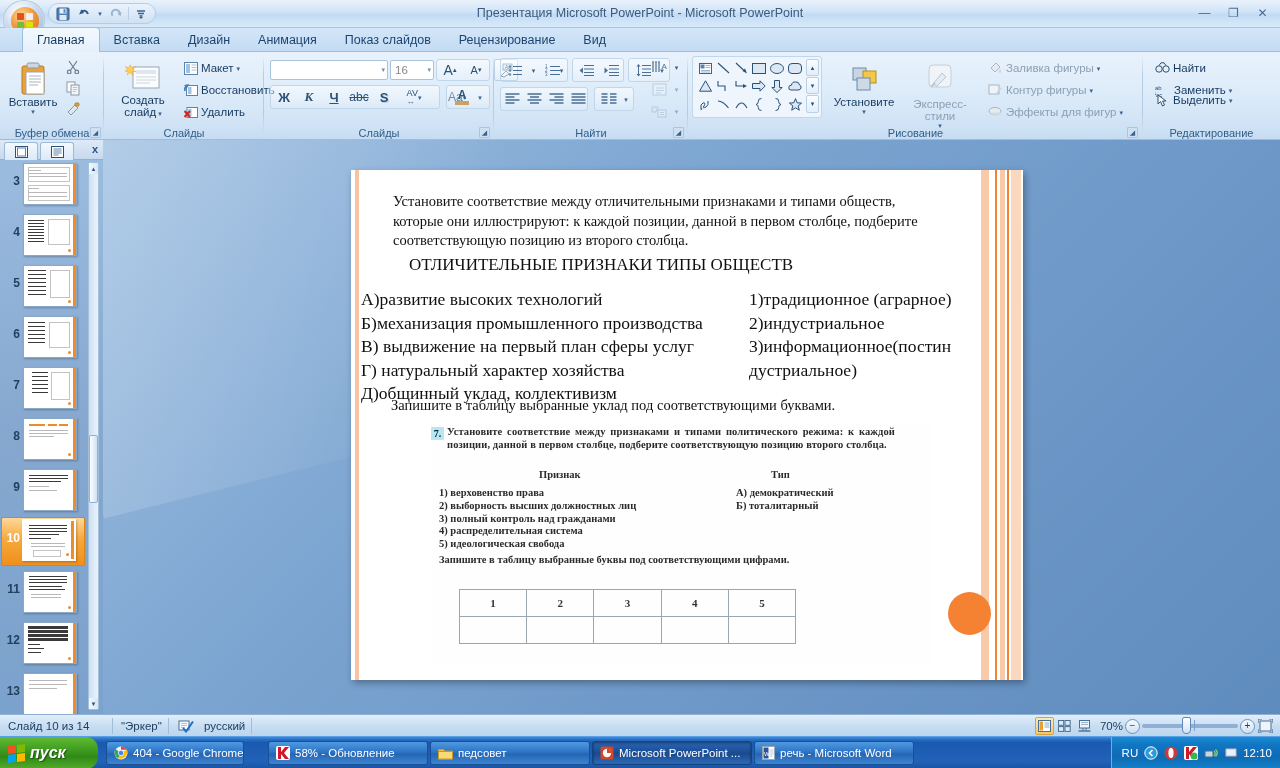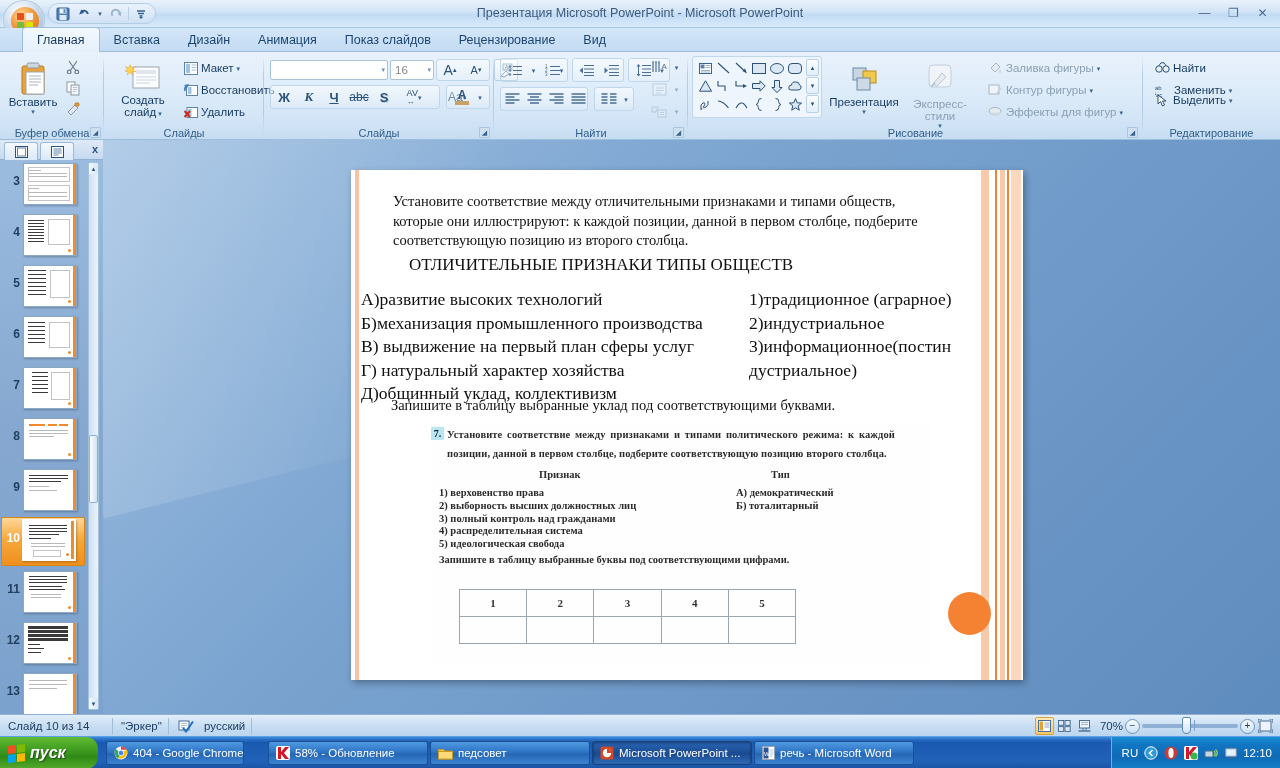--- a/index.html
+++ b/index.html
@@ -249,21 +249,21 @@
     font-family: "Liberation Serif", serif;
     color: #2b2b2b;
   }
   #bk-num {
     position:absolute; left: 0px; top: 2px; width: 13px; height: 13px;
     background:#b8e7f2; color:#123; font-size: 10px; font-weight:bold;
     display:flex;align-items:center;justify-content:center; border-radius:1px;
   }
   #bk-intro {
     position:absolute; left: 16px; top: 0px; width: 448px;
-    font-size: 10.5px; line-height: 19px; text-align: justify; font-weight: bold;
+    font-size: 10.5px; line-height: 13px; text-align: justify; font-weight: bold;
     letter-spacing: .1px;
   }
   .bk-head { position:absolute; font-size:10.5px; font-weight:bold; top: 44px; }
   .bk-list { position:absolute; font-size:10.5px; line-height:12.8px; font-weight:bold; }
   #bk-note { position:absolute; left: 8px; top: 128px; width: 440px; font-size:10.5px;
     line-height:13px; font-weight:bold; text-align: justify; }
   #bk-table {
     position:absolute; left: 28px; top: 164px; width: 337px; height: 55px;
     border-collapse: collapse;
   }
@@ -804,21 +804,21 @@
       </div>
 
       <div class="big-btn" style="left:140px; top:3px; width:72px; height:64px;">
         <div style="margin-top:8px">
           <svg width="34" height="28" viewBox="0 0 34 28">
             <rect x="6" y="2" width="13" height="12" fill="#c8d6e3" stroke="#6b8aa8"></rect>
             <rect x="16" y="5" width="13" height="12" fill="#f1c84a" stroke="#b78f1c"></rect>
             <rect x="10" y="12" width="13" height="12" fill="#cdd9e5" stroke="#6b8aa8"></rect>
           </svg>
         </div>
-        <div>Презентация</div>
+        <div>Установите</div>
         <div class="caret">▾</div>
       </div>
 
       <div class="big-btn" style="left:214px; top:3px; width:76px; height:64px; color:#8ba0b5;">
         <div style="margin-top:6px">
           <svg width="42" height="32" viewBox="0 0 42 32">
             <rect x="10" y="1" width="22" height="22" rx="4" fill="#f0f4f8" stroke="#c2cfdb"></rect>
             <path d="M14 20 L23 9 L27 13 L18 22 Z" fill="#e4ebf2" stroke="#bac7d4"></path>
             <path d="M12 23 L16 19" stroke="#bac7d4" stroke-width="2"></path>
           </svg>

